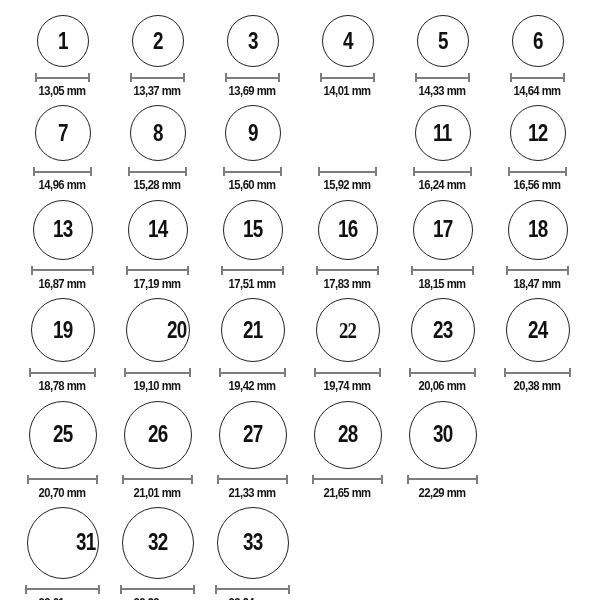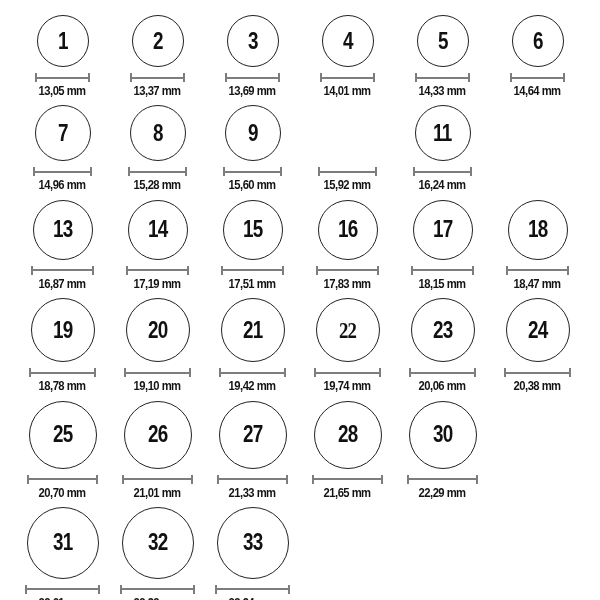--- a/index.html
+++ b/index.html
@@ -195,20 +195,31 @@
         <div class="ring-circle" style="width: 56px; height: 56px;">
           <span class="ring-number">11</span>
         </div>
         <div class="measure" style="width: 59px;">
           <div class="measure-line"></div>
           <div class="measure-tick-left"></div>
           <div class="measure-tick-right"></div>
         </div>
         <div class="diameter-label">16,24 mm</div>
       </div>
+      <div class="size-cell">
+        <div class="ring-circle" style="width: 56px; height: 56px;">
+          <span class="ring-number">12</span>
+        </div>
+        <div class="measure" style="width: 59px;">
+          <div class="measure-line"></div>
+          <div class="measure-tick-left"></div>
+          <div class="measure-tick-right"></div>
+        </div>
+        <div class="diameter-label">16,56 mm</div>
+      </div>
     </div>
     <div class="size-row">
       <div class="size-cell">
         <div class="ring-circle" style="width: 60px; height: 60px;">
           <span class="ring-number">13</span>
         </div>
         <div class="measure" style="width: 63px;">
           <div class="measure-line"></div>
           <div class="measure-tick-left"></div>
           <div class="measure-tick-right"></div>
@@ -277,21 +288,21 @@
           <span class="ring-number">19</span>
         </div>
         <div class="measure" style="width: 67px;">
           <div class="measure-line"></div>
           <div class="measure-tick-left"></div>
           <div class="measure-tick-right"></div>
         </div>
         <div class="diameter-label">18,78 mm</div>
       </div>
       <div class="size-cell">
-        <div class="ring-circle" style="width: 64px; height: 64px;">
+        <div class="ring-circle" style="width: 64px; height: 64px; justify-content: flex-end;">
           <span class="ring-number">20</span>
         </div>
         <div class="measure" style="width: 67px;">
           <div class="measure-line"></div>
           <div class="measure-tick-left"></div>
           <div class="measure-tick-right"></div>
         </div>
         <div class="diameter-label">19,10 mm</div>
       </div>
       <div class="size-cell">
@@ -391,21 +402,21 @@
         <div class="measure" style="width: 71px;">
           <div class="measure-line"></div>
           <div class="measure-tick-left"></div>
           <div class="measure-tick-right"></div>
         </div>
         <div class="diameter-label">22,29 mm</div>
       </div>
     </div>
     <div class="size-row">
       <div class="size-cell">
-        <div class="ring-circle" style="width: 72px; height: 72px;">
+        <div class="ring-circle" style="width: 72px; height: 72px; justify-content: flex-end;">
           <span class="ring-number">31</span>
         </div>
         <div class="measure" style="width: 75px;">
           <div class="measure-line"></div>
           <div class="measure-tick-left"></div>
           <div class="measure-tick-right"></div>
         </div>
         <div class="diameter-label">22,61 mm</div>
       </div>
       <div class="size-cell">

